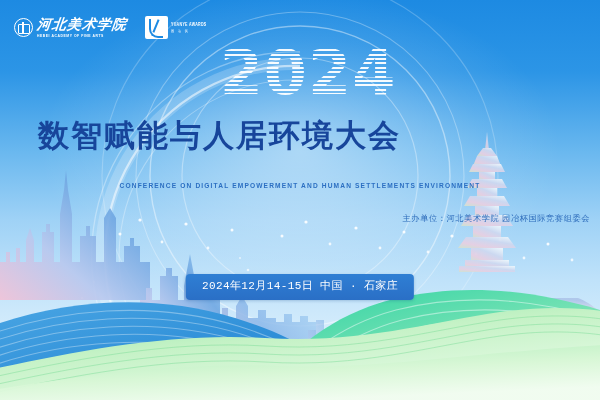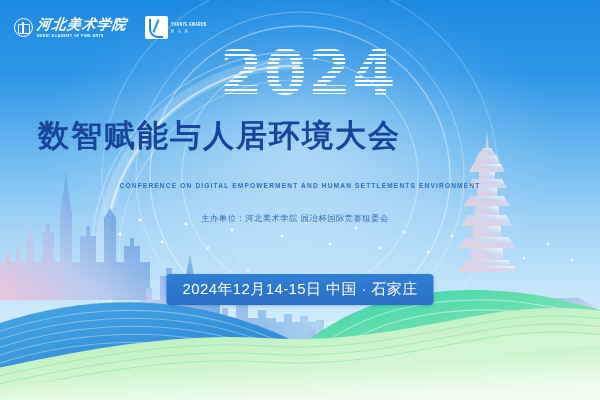--- a/index.html
+++ b/index.html
@@ -47,30 +47,30 @@
     text-shadow:none;
   }
   
   #title{position:absolute;left:0;right:0;top:115px;text-align:left;z-index:30;margin-left:38px;}
   #title .cn{
     font-family:"DejaVu Sans",sans-serif;font-weight:700;font-size:31px;color:#17459b;
     letter-spacing:2px;white-space:nowrap;
   }
   #subtitle{position:absolute;left:0;right:0;top:174px;text-align:center;z-index:30;}
   #subtitle .en{font-size:6.6px;color:#2c6fc2;letter-spacing:1.15px;font-weight:600;white-space:nowrap;}
-  #org{position:absolute;left:0;right:10px;top:207px;text-align:center;z-index:30;}
+  #org{position:absolute;left:0;right:10px;top:207px;text-align:right;z-index:30;}
   #org .txt{font-size:8.2px;color:#2d6cbb;letter-spacing:.6px;white-space:nowrap;}
   
   #datebox{
     position:absolute;left:50%;transform:translateX(-50%);top:274px;z-index:35;
     background:linear-gradient(180deg,#2f7fd4 0%,#2a6fc6 100%);
     border-radius:4px;padding:5px 16px 6px;text-align:center;
     box-shadow:0 1px 3px rgba(20,70,140,.25);
   }
-  #datebox .d1{font-size:15px;color:#fff;letter-spacing:.4px;white-space:nowrap;line-height:1.35;}
+  #datebox .d1{font-size:11px;color:#fff;letter-spacing:.4px;white-space:nowrap;line-height:1.35;font-family:Liberation Mono, monospace;}
   #datebox .d2{font-size:8.6px;color:#fff;letter-spacing:.1px;white-space:nowrap;line-height:1.35;font-weight:600;}
   
   #scene{position:absolute;left:0;top:0;width:600px;height:400px;z-index:10;}
 </style>
 </head>
 <body>
 
 <div id="poster">
 
   <svg id="scene" viewBox="0 0 600 400" preserveAspectRatio="none">

